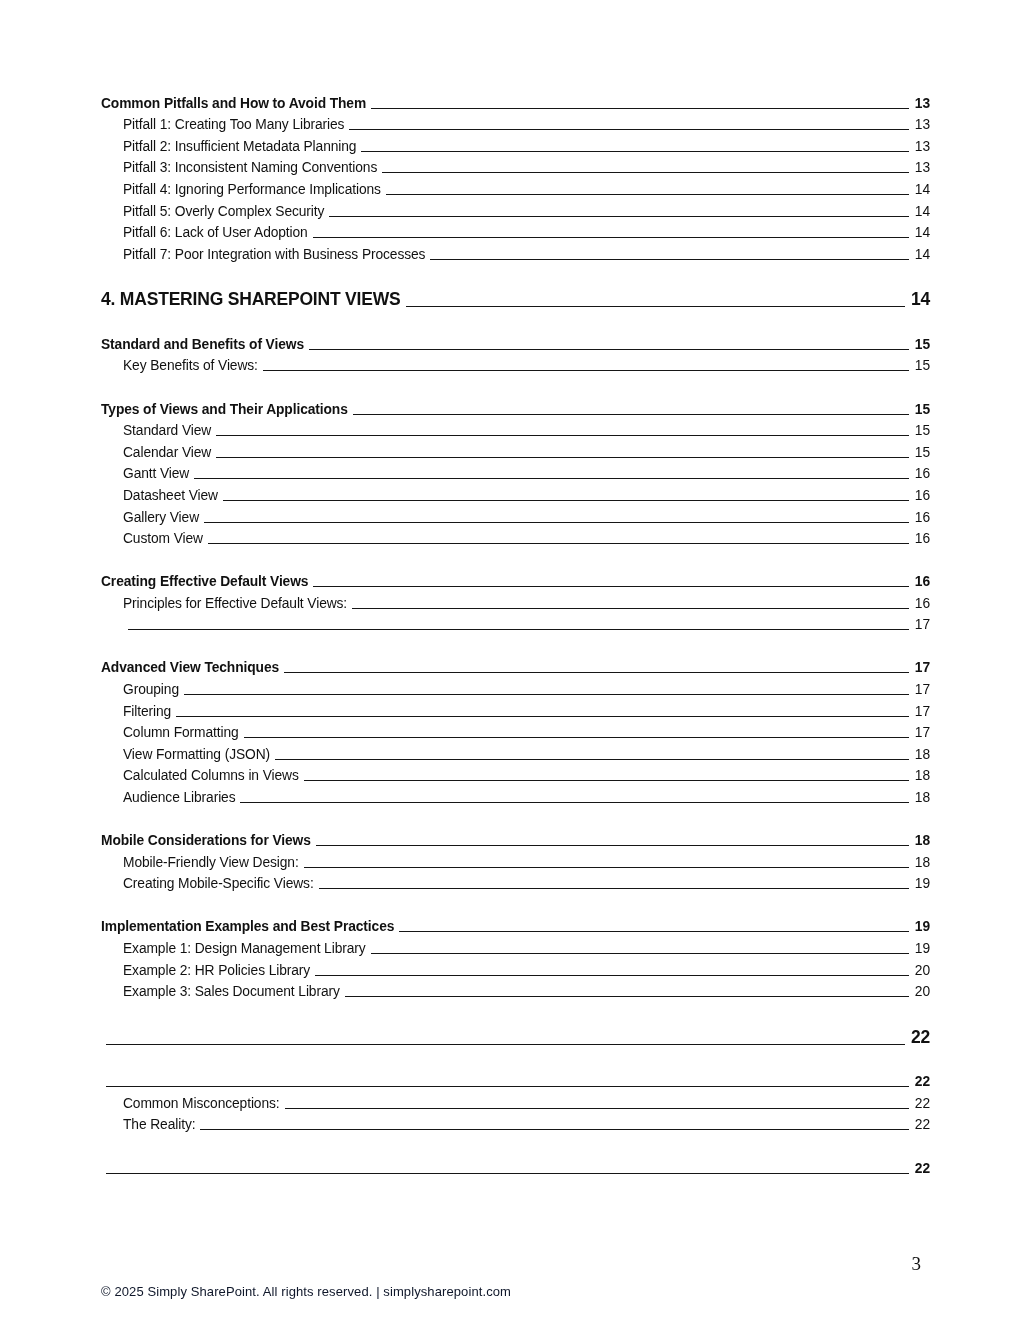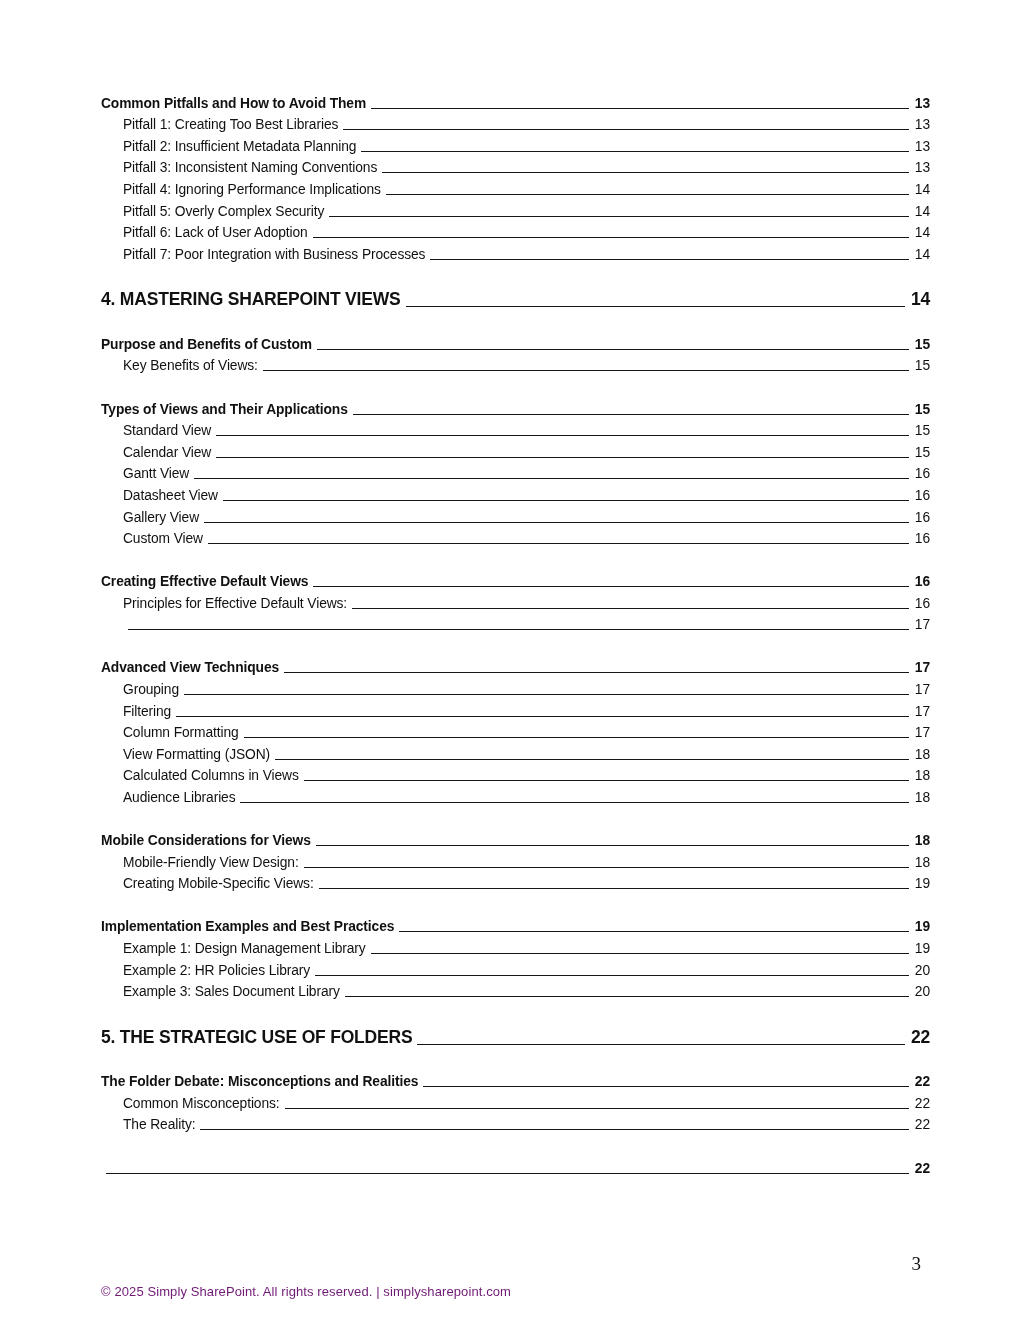--- a/index.html
+++ b/index.html
@@ -54,37 +54,37 @@
     right: 89px;
     font-family: "Liberation Serif", serif;
     font-size: 19px;
     color: #111111;
   }
   .footer-line {
     position: absolute;
     top: 1284px;
     left: 101px;
     font-size: 13px;
-    color: #701a75;
+    color: #0f172a;
     letter-spacing: 0.1px;
   }
 </style>
 </head>
 <body>
 
 <div class="page">
   <main class="toc" id="toc">
       <div class="group">
         <div class="row h1">
           <span class="label">Common Pitfalls and How to Avoid Them</span>
           <span class="leader"></span>
           <span class="pg">13</span>
         </div>
         <div class="row h2">
-          <span class="label">Pitfall 1: Creating Too Best Libraries</span>
+          <span class="label">Pitfall 1: Creating Too Many Libraries</span>
           <span class="leader"></span>
           <span class="pg">13</span>
         </div>
         <div class="row h2">
           <span class="label">Pitfall 2: Insufficient Metadata Planning</span>
           <span class="leader"></span>
           <span class="pg">13</span>
         </div>
         <div class="row h2">
           <span class="label">Pitfall 3: Inconsistent Naming Conventions</span>
@@ -114,21 +114,21 @@
       </div>
       <div class="group chapter-group">
         <div class="row chapterrow">
           <span class="label">4. MASTERING SHAREPOINT VIEWS</span>
           <span class="leader"></span>
           <span class="pg">14</span>
         </div>
       </div>
       <div class="group">
         <div class="row h1">
-          <span class="label">Purpose and Benefits of Custom</span>
+          <span class="label">Standard and Benefits of Views</span>
           <span class="leader"></span>
           <span class="pg">15</span>
         </div>
         <div class="row h2">
           <span class="label">Key Benefits of Views:</span>
           <span class="leader"></span>
           <span class="pg">15</span>
         </div>
       </div>
       <div class="group">
@@ -255,28 +255,26 @@
           <span class="pg">20</span>
         </div>
         <div class="row h2">
           <span class="label">Example 3: Sales Document Library</span>
           <span class="leader"></span>
           <span class="pg">20</span>
         </div>
       </div>
       <div class="group chapter-group">
         <div class="row chapterrow">
-          <span class="label">5. THE STRATEGIC USE OF FOLDERS</span>
-          <span class="leader"></span>
-          <span class="pg">22</span>
-        </div>
-      </div>
-      <div class="group">
-        <div class="row h1">
-          <span class="label">The Folder Debate: Misconceptions and Realities</span>
+          <span class="leader"></span>
+          <span class="pg">22</span>
+        </div>
+      </div>
+      <div class="group">
+        <div class="row h1">
           <span class="leader"></span>
           <span class="pg">22</span>
         </div>
         <div class="row h2">
           <span class="label">Common Misconceptions:</span>
           <span class="leader"></span>
           <span class="pg">22</span>
         </div>
         <div class="row h2">
           <span class="label">The Reality:</span>

